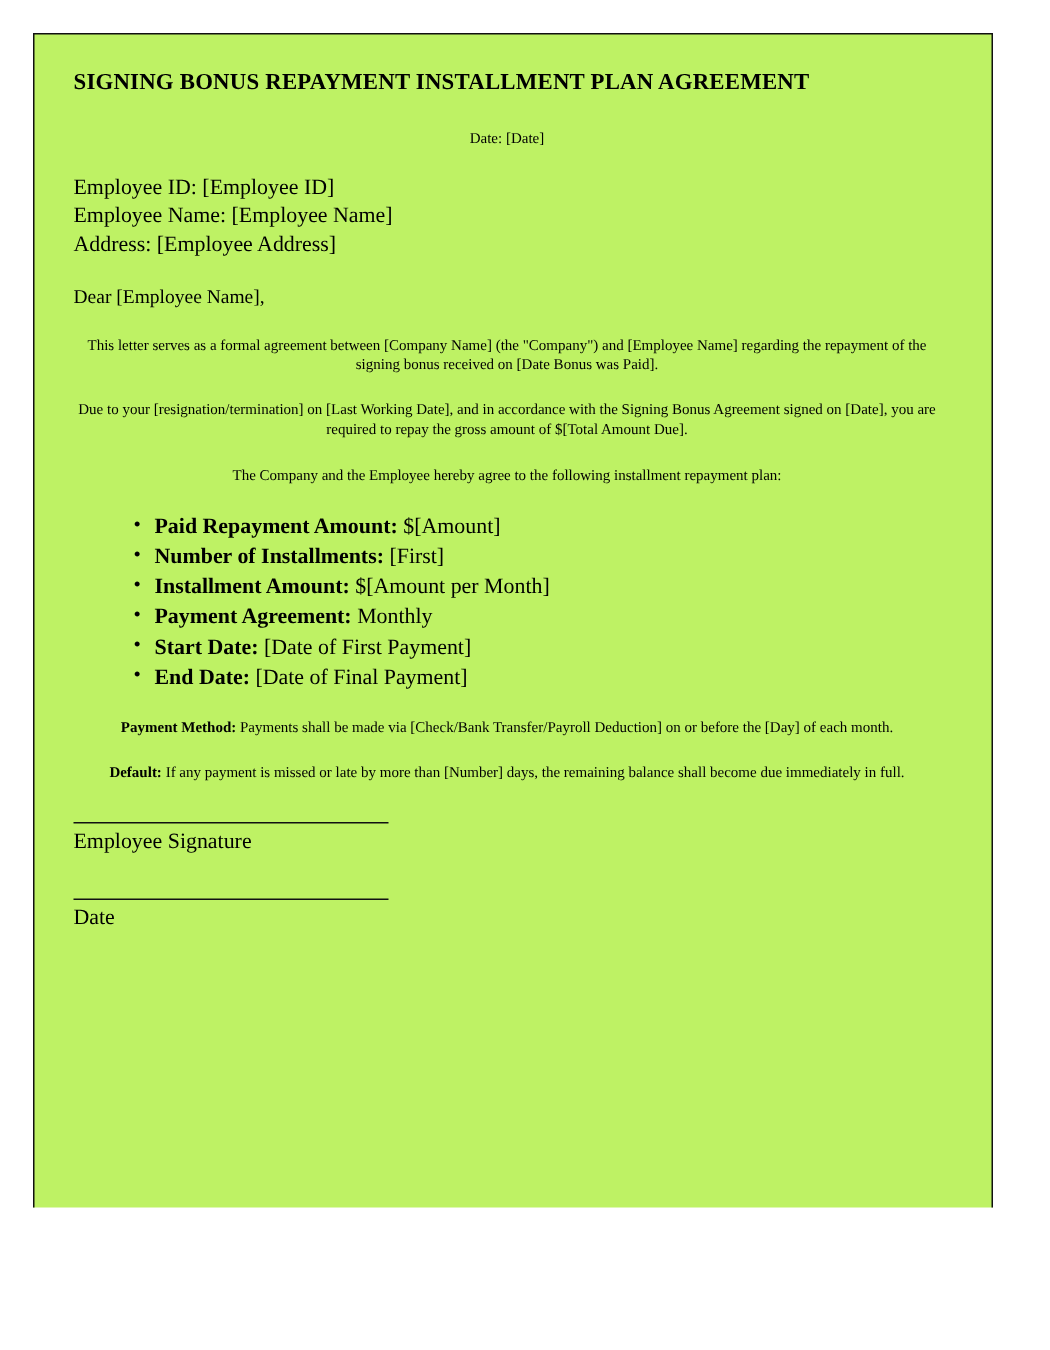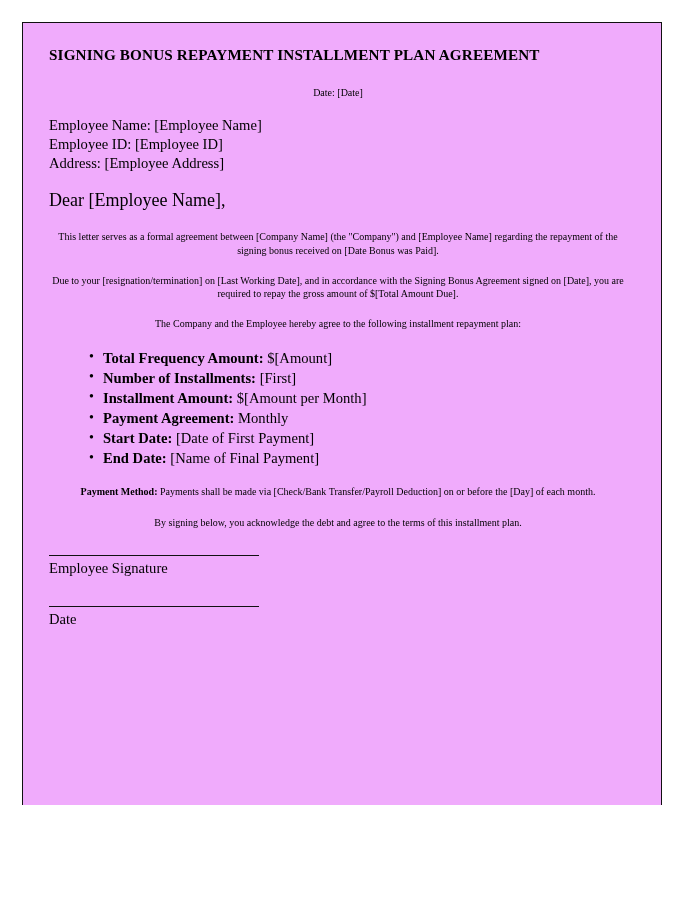--- a/index.html
+++ b/index.html
@@ -18,21 +18,21 @@
     position: absolute;
     left: 22px;
     top: 22px;
     width: 640px;
     height: 783px;
     box-sizing: border-box;
     border-left: 1.4px solid #111;
     border-right: 1.4px solid #111;
     border-top: 1.4px solid #111;
     border-bottom: none;
-    background: #f0abfc;
+    background: #bef264;
   }
   .content {
     position: absolute;
     left: 26px;
     top: 22px;
     width: 578px;
   }
   .doc-title {
     font-size: 15.2px;
     font-weight: bold;
@@ -46,21 +46,21 @@
     margin: 0 0 17px 0;
     text-align: center;
   }
   .addr-block {
     font-size: 14.6px;
     line-height: 1.28;
     margin: 0 0 17px 0;
   }
   .addr-block div { white-space: nowrap; }
   .salutation {
-    font-size: 18px;
+    font-size: 13px;
     line-height: 1.33;
     margin: 0 0 17px 0;
   }
   ul.terms {
     list-style: none;
     margin: 0 0 17px 0;
     padding: 0 0 0 40px;
   }
   ul.terms li {
     font-size: 14.6px;
@@ -95,46 +95,46 @@
 <body>
 
 <div class="page">
   <div class="content">
 
     <h1 class="doc-title">SIGNING BONUS REPAYMENT INSTALLMENT PLAN AGREEMENT</h1>
 
     <p class="para">Date: [Date]</p>
 
     <div class="addr-block">
+      <div>Employee ID: [Employee ID]</div>
       <div>Employee Name: [Employee Name]</div>
-      <div>Employee ID: [Employee ID]</div>
       <div>Address: [Employee Address]</div>
     </div>
 
     <p class="salutation">Dear [Employee Name],</p>
 
     <p class="para">This letter serves as a formal agreement between [Company Name] (the "Company") and [Employee Name] regarding the repayment of the signing bonus received on [Date Bonus was Paid].</p>
 
     <p class="para">Due to your [resignation/termination] on [Last Working Date], and in accordance with the Signing Bonus Agreement signed on [Date], you are required to repay the gross amount of $[Total Amount Due].</p>
 
     <p class="para">The Company and the Employee hereby agree to the following installment repayment plan:</p>
 
     <ul class="terms">
-      <li><span class="lbl">Total Frequency Amount:</span> <span>$[Amount]</span></li>
+      <li><span class="lbl">Paid Repayment Amount:</span> <span>$[Amount]</span></li>
       <li><span class="lbl">Number of Installments:</span> <span>[First]</span></li>
       <li><span class="lbl">Installment Amount:</span> <span>$[Amount per Month]</span></li>
       <li><span class="lbl">Payment Agreement:</span> <span>Monthly</span></li>
       <li><span class="lbl">Start Date:</span> <span>[Date of First Payment]</span></li>
-      <li><span class="lbl">End Date:</span> <span>[Name of Final Payment]</span></li>
+      <li><span class="lbl">End Date:</span> <span>[Date of Final Payment]</span></li>
     </ul>
 
     <p class="para"><span class="lbl">Payment Method:</span> <span>Payments shall be made via [Check/Bank Transfer/Payroll Deduction] on or before the [Day] of each month.</span></p>
 
+    <p class="para"><span class="lbl">Default:</span> <span>If any payment is missed or late by more than [Number] days, the remaining balance shall become due immediately in full.</span></p>
 
-    <p class="para">By signing below, you acknowledge the debt and agree to the terms of this installment plan.</p>
 
     <div class="sig-block">
       <div class="sig-line"></div>
       <div class="sig-label">Employee Signature</div>
       <div class="sig-line"></div>
       <div class="sig-label last">Date</div>
     </div>
 
   </div>
 </div>

